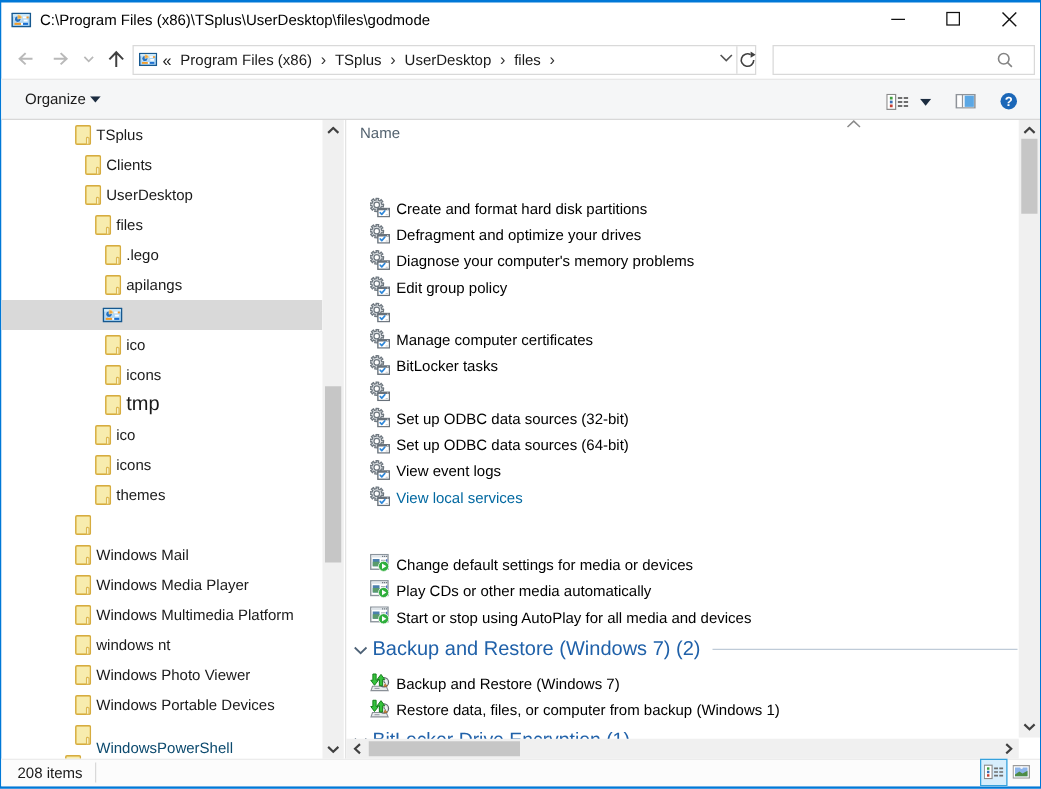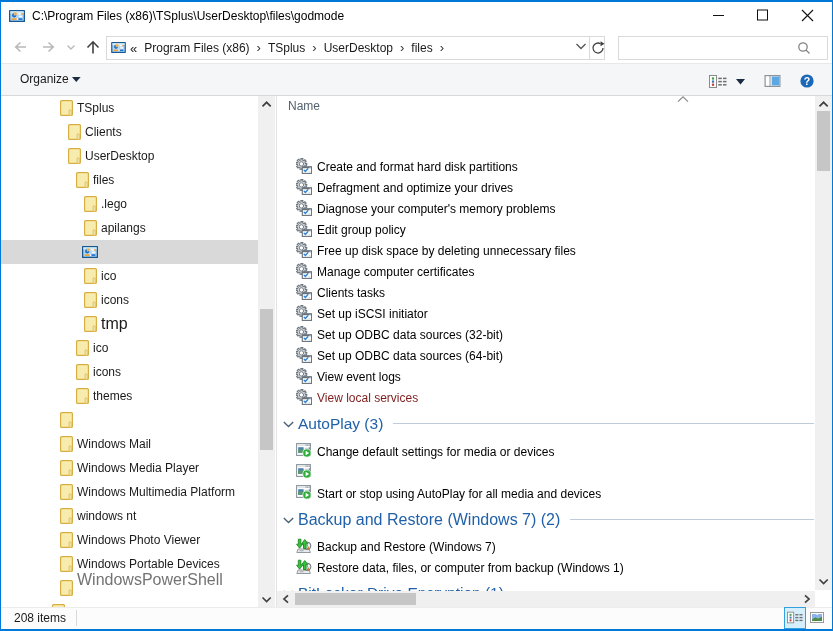--- a/index.html
+++ b/index.html
@@ -225,21 +225,21 @@
       <use href="#folder"></use>
     </svg>
 <div class="row" style="left:76px;top:432px;height:24px;font-size:12px;color:#1a1a1a">Windows Photo Viewer</div>
 <svg style="position:absolute;left:59px;top:460px" width="13" height="16">
       <use href="#folder"></use>
     </svg>
 <div class="row" style="left:76px;top:456px;height:24px;font-size:12px;color:#1a1a1a">Windows Portable Devices</div>
 <svg style="position:absolute;left:59px;top:484px" width="13" height="16">
       <use href="#folder"></use>
     </svg>
-<div class="row" style="left:76px;top:472px;height:24px;font-size:16px;color:#737373">WindowsPowerShell</div>
+<div class="row" style="left:76px;top:490px;height:24px;font-size:12px;color:#0c4a6e">WindowsPowerShell</div>
 <svg style="position:absolute;left:51px;top:508px" width="13" height="16">
       <use href="#folder"></use>
     </svg>
 </div>
 <div class="abs" style="left:258px;top:96px;width:16.5px;height:511px;background:#f0f0f0"></div>
 <svg class="abs" style="left:261px;top:101px" width="11" height="7">
     <path d="M1.5,5.3 L5.6,1.3 L9.7,5.3" stroke="#404040" stroke-width="1.7" fill="none"></path>
   </svg>
 <div class="abs" style="left:259.5px;top:309px;width:13.5px;height:141px;background:#c6c6c6"></div>
 <svg class="abs" style="left:261px;top:596px" width="11" height="7">
@@ -262,63 +262,55 @@
       <use href="#gear"></use>
     </svg>
 <div class="row" style="left:40px;top:102px;height:21px;font-size:12px;color:#000">Diagnose your computer's memory problems</div>
 <svg style="position:absolute;left:19px;top:125px" width="16" height="16">
       <use href="#gear"></use>
     </svg>
 <div class="row" style="left:40px;top:123px;height:21px;font-size:12px;color:#000">Edit group policy</div>
 <svg style="position:absolute;left:19px;top:146px" width="16" height="16">
       <use href="#gear"></use>
     </svg>
-<div class="row" style="left:40px;top:144px;height:21px;font-size:12px;color:#000">Free up disk space by deleting unnecessary files</div>
 <svg style="position:absolute;left:19px;top:167px" width="16" height="16">
       <use href="#gear"></use>
     </svg>
 <div class="row" style="left:40px;top:165px;height:21px;font-size:12px;color:#000">Manage computer certificates</div>
 <svg style="position:absolute;left:19px;top:188px" width="16" height="16">
       <use href="#gear"></use>
     </svg>
-<div class="row" style="left:40px;top:186px;height:21px;font-size:12px;color:#000">Clients tasks</div>
+<div class="row" style="left:40px;top:186px;height:21px;font-size:12px;color:#000">BitLocker tasks</div>
 <svg style="position:absolute;left:19px;top:209px" width="16" height="16">
       <use href="#gear"></use>
     </svg>
-<div class="row" style="left:40px;top:207px;height:21px;font-size:12px;color:#000">Set up iSCSI initiator</div>
 <svg style="position:absolute;left:19px;top:230px" width="16" height="16">
       <use href="#gear"></use>
     </svg>
 <div class="row" style="left:40px;top:228px;height:21px;font-size:12px;color:#000">Set up ODBC data sources (32-bit)</div>
 <svg style="position:absolute;left:19px;top:251px" width="16" height="16">
       <use href="#gear"></use>
     </svg>
 <div class="row" style="left:40px;top:249px;height:21px;font-size:12px;color:#000">Set up ODBC data sources (64-bit)</div>
 <svg style="position:absolute;left:19px;top:272px" width="16" height="16">
       <use href="#gear"></use>
     </svg>
 <div class="row" style="left:40px;top:270px;height:21px;font-size:12px;color:#000">View event logs</div>
 <svg style="position:absolute;left:19px;top:293px" width="16" height="16">
       <use href="#gear"></use>
     </svg>
-<div class="row" style="left:40px;top:291px;height:21px;font-size:12px;color:#7f1d1d">View local services</div>
-<div class="row" style="left:6px;top:317px;height:21px;right:18px">
-      <svg width="11" height="7" style="margin:2px 4px 0 0">
-        <path d="M0.8,1 L5.5,5.6 L10.2,1" stroke="#4e6277" stroke-width="1.4" fill="none"></path>
-      </svg>
-      <span style="font-size:15.5px;color:#2061a9">AutoPlay (3)</span>
-      <span style="flex:1;height:1px;background:#bfcbd8;margin-left:10px"></span>
-    </div>
+<div class="row" style="left:40px;top:291px;height:21px;font-size:12px;color:#0369a1">View local services</div>
 <svg style="position:absolute;left:19px;top:347px" width="16" height="15">
       <use href="#autoplay"></use>
     </svg>
 <div class="row" style="left:40px;top:345px;height:21px;font-size:12px;color:#000">Change default settings for media or devices</div>
 <svg style="position:absolute;left:19px;top:368px" width="16" height="15">
       <use href="#autoplay"></use>
     </svg>
+<div class="row" style="left:40px;top:366px;height:21px;font-size:12px;color:#000">Play CDs or other media automatically</div>
 <svg style="position:absolute;left:19px;top:389px" width="16" height="15">
       <use href="#autoplay"></use>
     </svg>
 <div class="row" style="left:40px;top:387px;height:21px;font-size:12px;color:#000">Start or stop using AutoPlay for all media and devices</div>
 <div class="row" style="left:6px;top:413px;height:21px;right:18px">
       <svg width="11" height="7" style="margin:2px 4px 0 0">
         <path d="M0.8,1 L5.5,5.6 L10.2,1" stroke="#4e6277" stroke-width="1.4" fill="none"></path>
       </svg>
       <span style="font-size:16px;color:#2061a9">Backup and Restore (Windows 7) (2)</span>
       <span style="flex:1;height:1px;background:#bfcbd8;margin-left:10px"></span>

